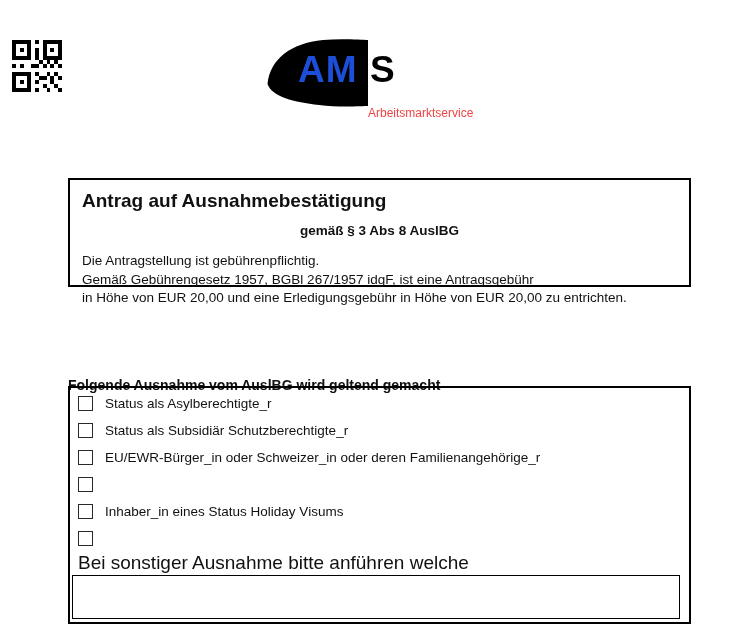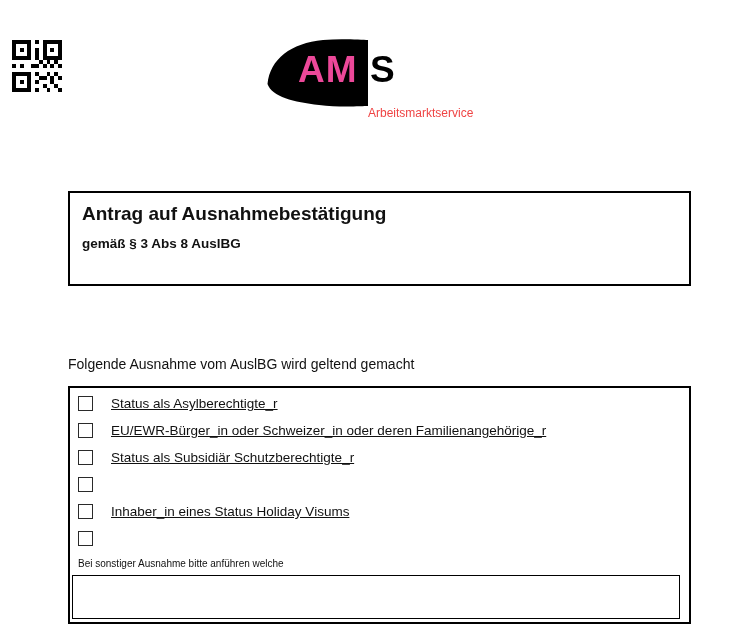--- a/index.html
+++ b/index.html
@@ -8,43 +8,43 @@
     background:#ffffff;color:#111;
     font-family:"Liberation Sans","DejaVu Sans",sans-serif;
   }
   
   .qr{position:absolute;left:12px;top:40px;width:50px;height:52px;}
   .qr svg{width:100%;height:100%;}
   
   .logo{position:absolute;left:267px;top:39px;width:245px;height:82px;}
   .logo-shape{position:absolute;left:0;top:0;}
   .logo-am{position:absolute;left:31px;top:12px;font-size:37px;font-weight:bold;
-    color:#ec4899;line-height:1;letter-spacing:1px;}
+    color:#1d4ed8;line-height:1;letter-spacing:1px;}
   .logo-s{position:absolute;left:103px;top:12px;font-size:37px;font-weight:bold;
     color:#000;line-height:1;}
   .logo-sub{position:absolute;left:101px;top:67px;font-size:12px;color:#ef4444;}
   
-  .box1{position:absolute;left:68px;top:191px;width:623px;height:95px;
+  .box1{position:absolute;left:68px;top:178px;width:623px;height:109px;
     border:2px solid #000;box-sizing:border-box;padding:6px 12px 0 12px;}
   .box1-title{font-size:19px;font-weight:bold;line-height:23px;margin-top:3px;}
-  .box1-subtitle{font-size:13.5px;font-weight:bold;line-height:16px;margin-top:11px;}
+  .box1-subtitle{font-size:13.5px;font-weight:bold;line-height:16px;margin-top:11px;text-align:center;}
   .box1-body{margin-top:13px;font-size:13.5px;line-height:18.5px;}
   
-  .section-heading{position:absolute;left:68px;top:355px;font-size:14px;
-    font-weight:normal;line-height:18px;}
+  .section-heading{position:absolute;left:68px;top:376px;font-size:14px;
+    font-weight:bold;line-height:18px;}
   
   .box2{position:absolute;left:68px;top:386px;width:623px;height:238px;
     border:2px solid #000;box-sizing:border-box;}
   .opt-row{display:flex;align-items:center;height:27px;padding-left:8px;}
   .opt-row:first-child{margin-top:2px;}
   .checkbox{width:13px;height:13px;border:1.5px solid #2a2a2a;background:#fff;
     flex:0 0 auto;cursor:pointer;}
-  .opt-label{margin-left:18px;font-size:13.5px;white-space:nowrap;text-decoration:underline;}
+  .opt-label{margin-left:12px;font-size:13.5px;white-space:nowrap;}
   .other-hint{height:22px;display:flex;align-items:center;padding-left:8px;
-    font-size:10px;}
+    font-size:19px;}
   .other-input{margin:1px 0 0 2px;width:608px;height:44px;
     border:1.5px solid #000;box-sizing:border-box;background:#fff;
     font-size:13.5px;padding:3px 5px;outline:none;}
 </style>
 </head>
 <body>
 
 <div class="qr">
   <svg viewBox="0 0 13 13" preserveAspectRatio="none" shape-rendering="crispEdges">
     <rect x="0" y="0" width="13" height="13" fill="#fff"></rect>
@@ -93,36 +93,41 @@
     <path d="M0.5,45 C3,20 24,4 56,1 C75,-0.5 95,1 101,1 L101,67 C95,67 72,68.5 52,66 C27,63 5,58 0.5,45 Z" fill="#000"></path>
   </svg>
   <span class="logo-am">AM</span>
   <span class="logo-s">S</span>
   <div class="logo-sub">Arbeitsmarktservice</div>
 </div>
 
 <div class="box1">
   <div class="box1-title">Antrag auf Ausnahmebestätigung</div>
   <div class="box1-subtitle">gemäß § 3 Abs 8 AuslBG</div>
+  <div class="box1-body">
+    <div>Die Antragstellung ist gebührenpflichtig.</div>
+    <div>Gemäß Gebührengesetz 1957, BGBl 267/1957 idgF, ist eine Antragsgebühr</div>
+    <div>in Höhe von EUR 20,00 und eine Erledigungsgebühr in Höhe von EUR 20,00 zu entrichten.</div>
+  </div>
 </div>
 
 <div class="section-heading">Folgende Ausnahme vom AuslBG wird geltend gemacht</div>
 
 <div class="box2">
   <div class="opt-row">
     <div class="checkbox"></div>
     <div class="opt-label">Status als Asylberechtigte_r</div>
   </div>
   <div class="opt-row">
     <div class="checkbox"></div>
-    <div class="opt-label">EU/EWR-Bürger_in oder Schweizer_in oder deren Familienangehörige_r</div>
+    <div class="opt-label">Status als Subsidiär Schutzberechtigte_r</div>
   </div>
   <div class="opt-row">
     <div class="checkbox"></div>
-    <div class="opt-label">Status als Subsidiär Schutzberechtigte_r</div>
+    <div class="opt-label">EU/EWR-Bürger_in oder Schweizer_in oder deren Familienangehörige_r</div>
   </div>
   <div class="opt-row">
     <div class="checkbox"></div>
   </div>
   <div class="opt-row">
     <div class="checkbox"></div>
     <div class="opt-label">Inhaber_in eines Status Holiday Visums</div>
   </div>
   <div class="opt-row">
     <div class="checkbox"></div>

